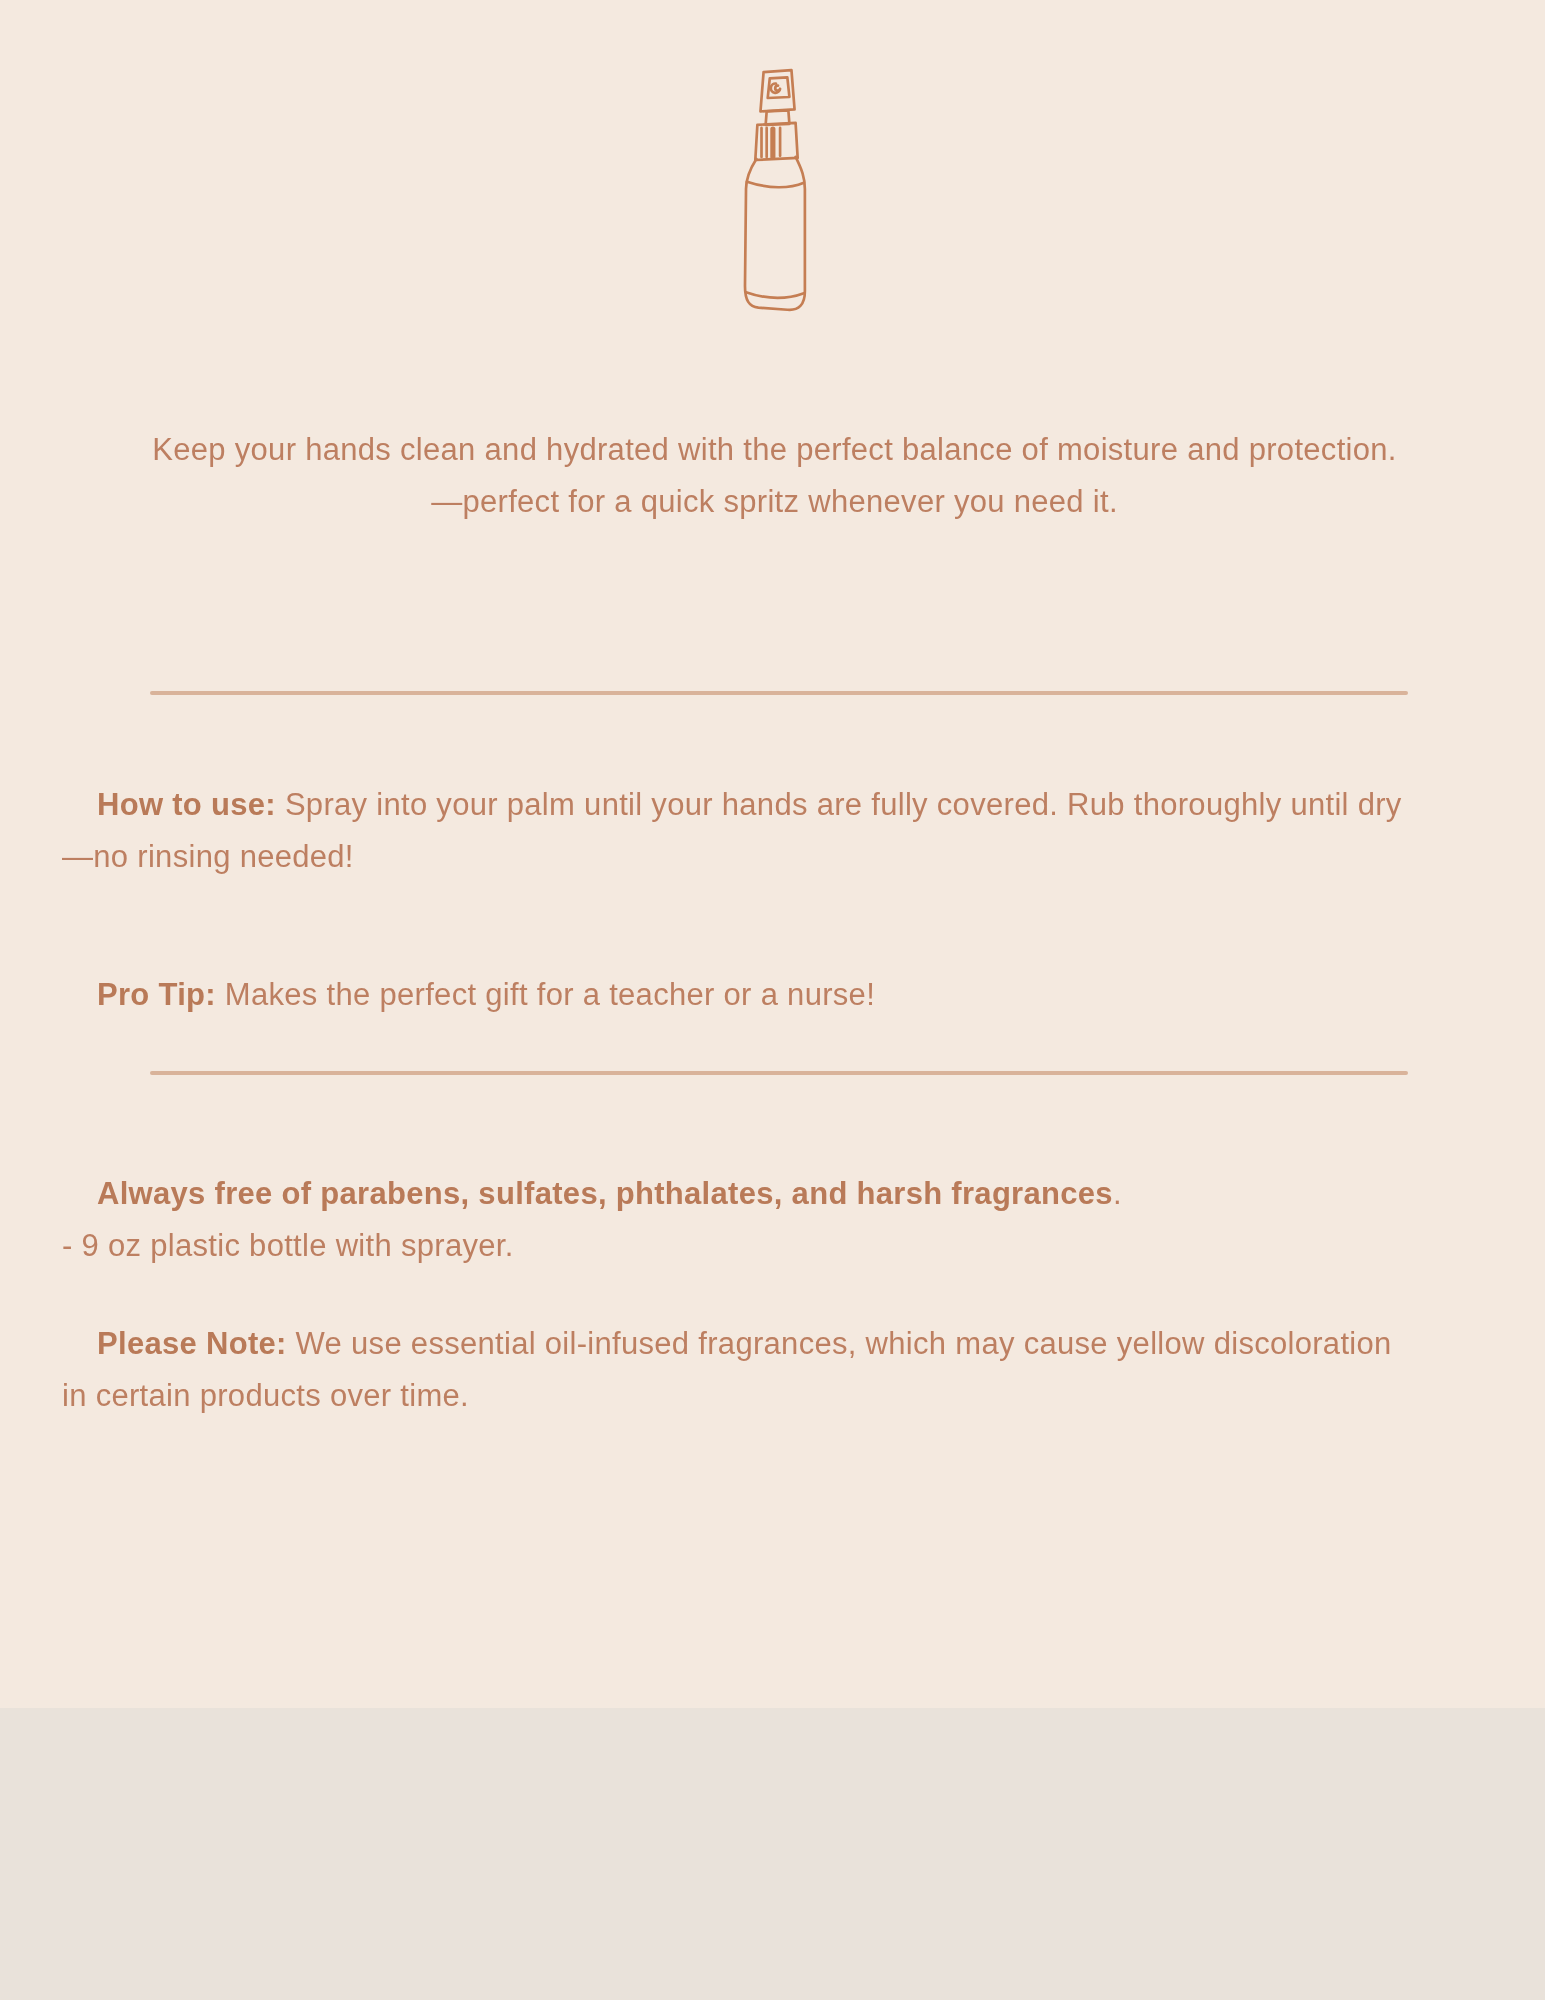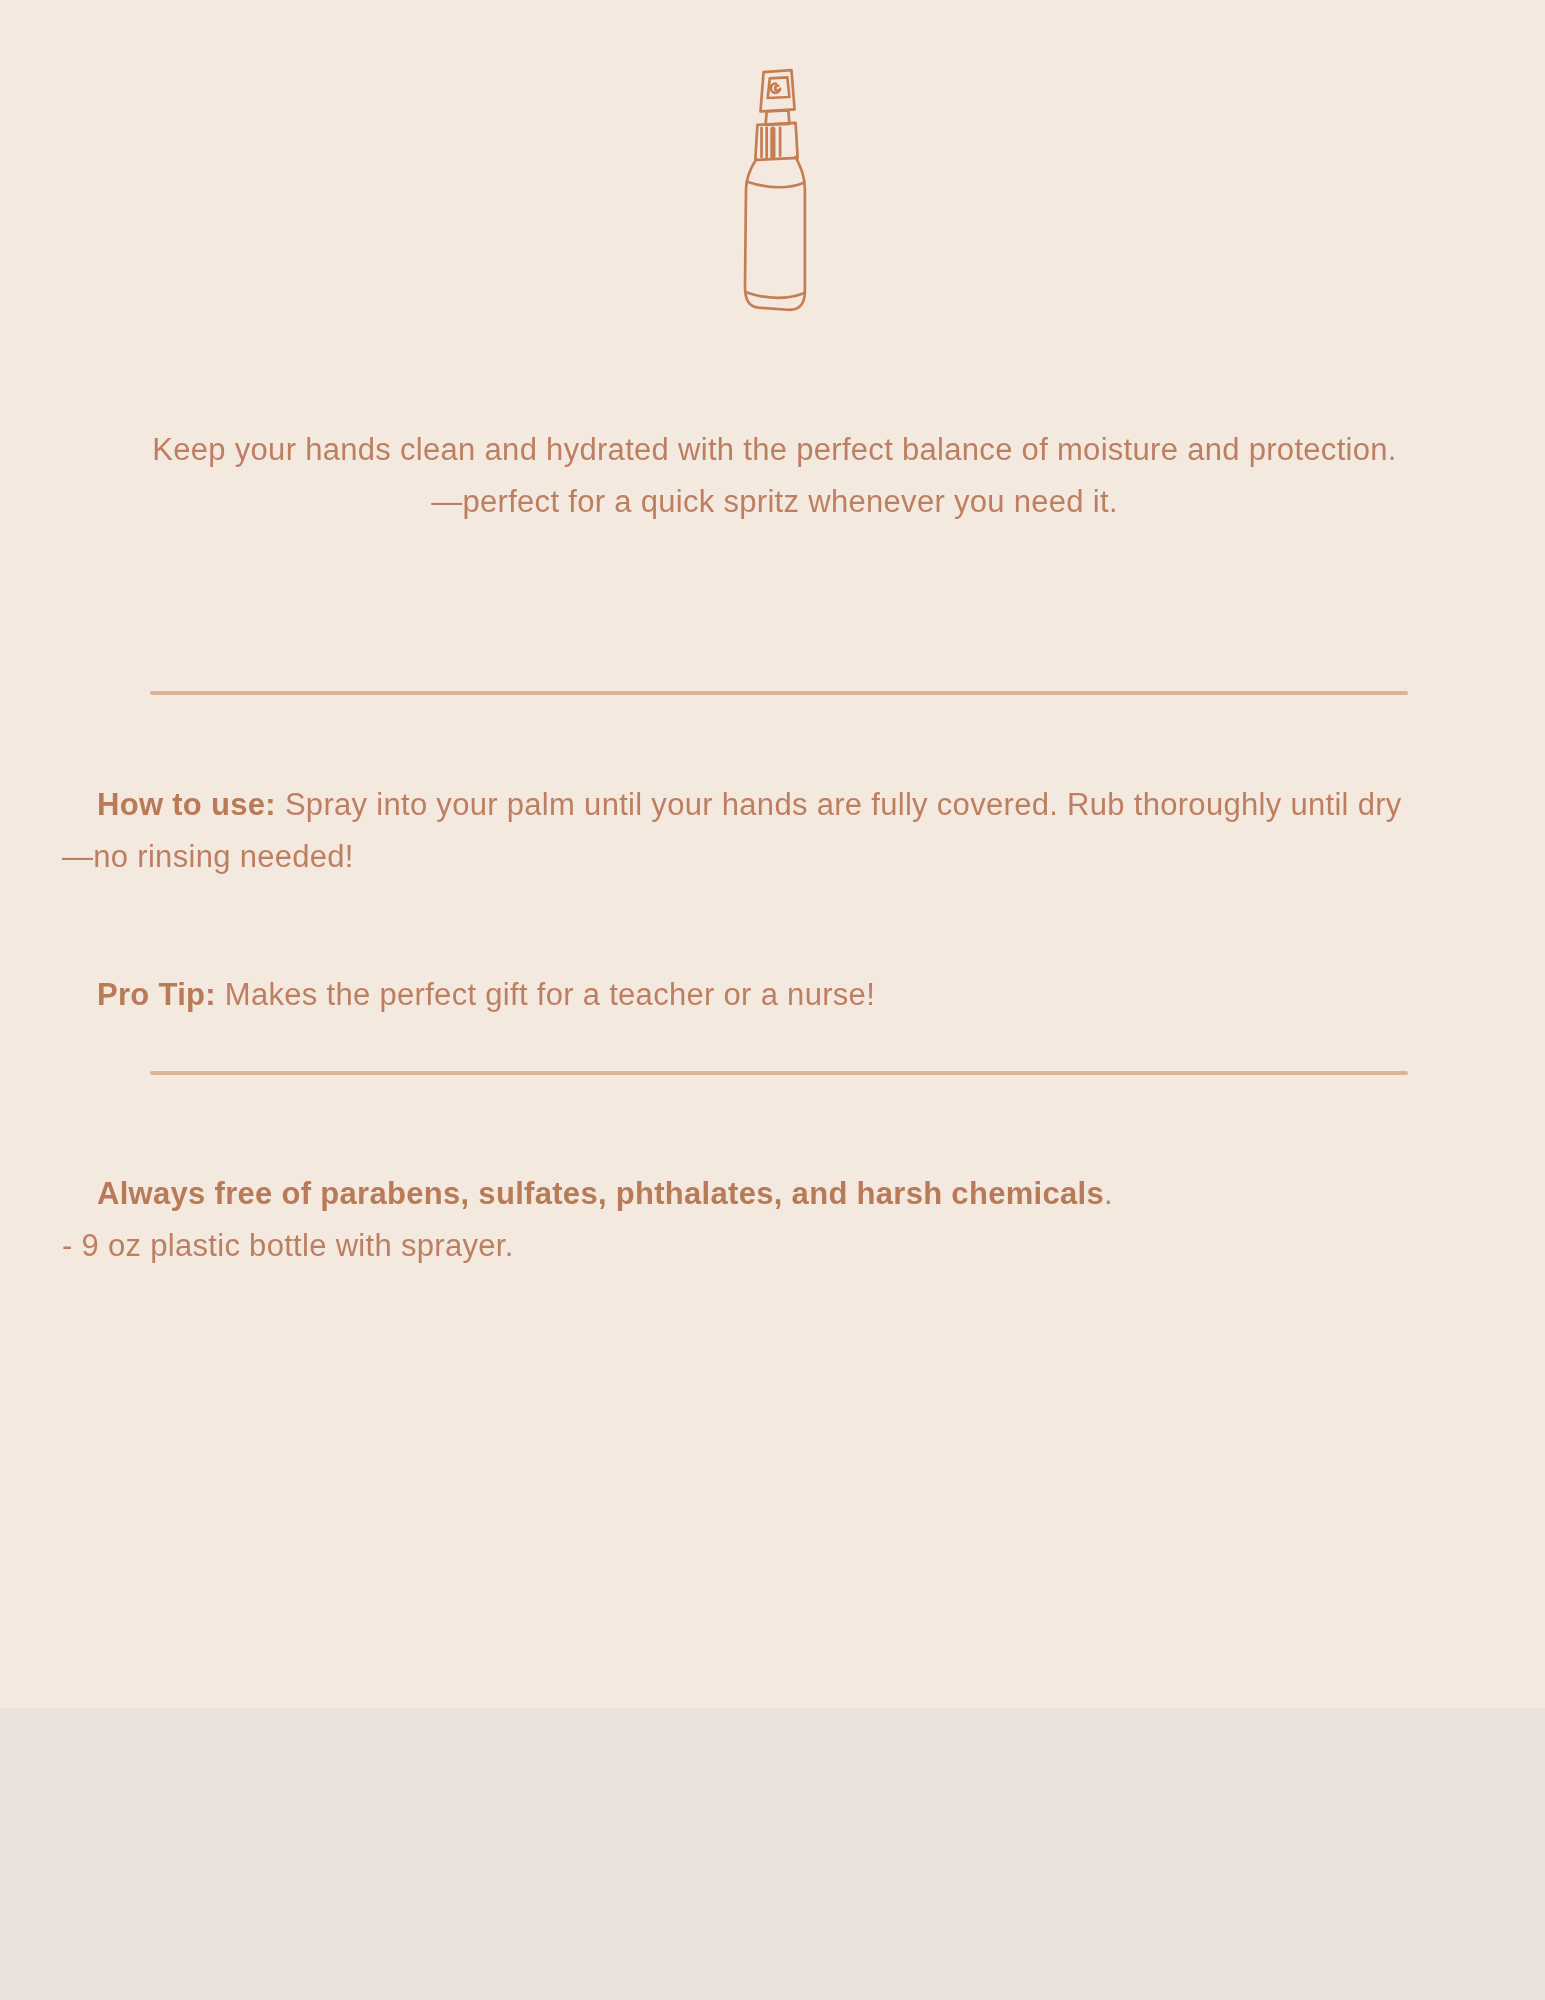--- a/index.html
+++ b/index.html
@@ -95,24 +95,28 @@
     <span class="blockline">—no rinsing needed!</span>
   </div>
 
   <div class="textblock protip">
     <strong>Pro Tip:</strong><span> Makes the perfect gift for a teacher or a nurse!</span>
   </div>
 
   <div class="divider divider-2"></div>
 
   <div class="textblock freeof">
-    <strong>Always free of parabens, sulfates, phthalates, and harsh chemicals</strong><span>.</span>
+    <strong>Always free of parabens, sulfates, phthalates, and harsh fragrances</strong><span>.</span>
     <span class="blockline">- 9 oz plastic bottle with sprayer.</span>
   </div>
 
+  <div class="textblock note">
+    <strong>Please Note:</strong><span> We use essential oil-infused fragrances, which may cause yellow discoloration</span>
+    <span class="blockline">in certain products over time.</span>
+  </div>
 
   <div class="icon-wrap floral-wrap">
     <svg viewBox="0 0 152 162" xmlns="http://www.w3.org/2000/svg">
 
       <path class="floral-stroke" d="M97,34 C86,22 84,6 94,3 C101,1 103,14 98,23"></path>
       <path class="floral-stroke" d="M98,23 C100,9 110,1 115,7 C120,13 109,26 100,32"></path>
       <path class="floral-stroke" d="M100,32 C114,23 127,27 123,36 C119,45 105,41 98,35"></path>
       <path class="floral-stroke" d="M97,34 C106,42 107,55 98,53 C90,51 89,40 95,33"></path>
       <path class="floral-stroke" d="M97,34 C84,30 74,34 78,42 C82,50 93,44 97,36"></path>
 

